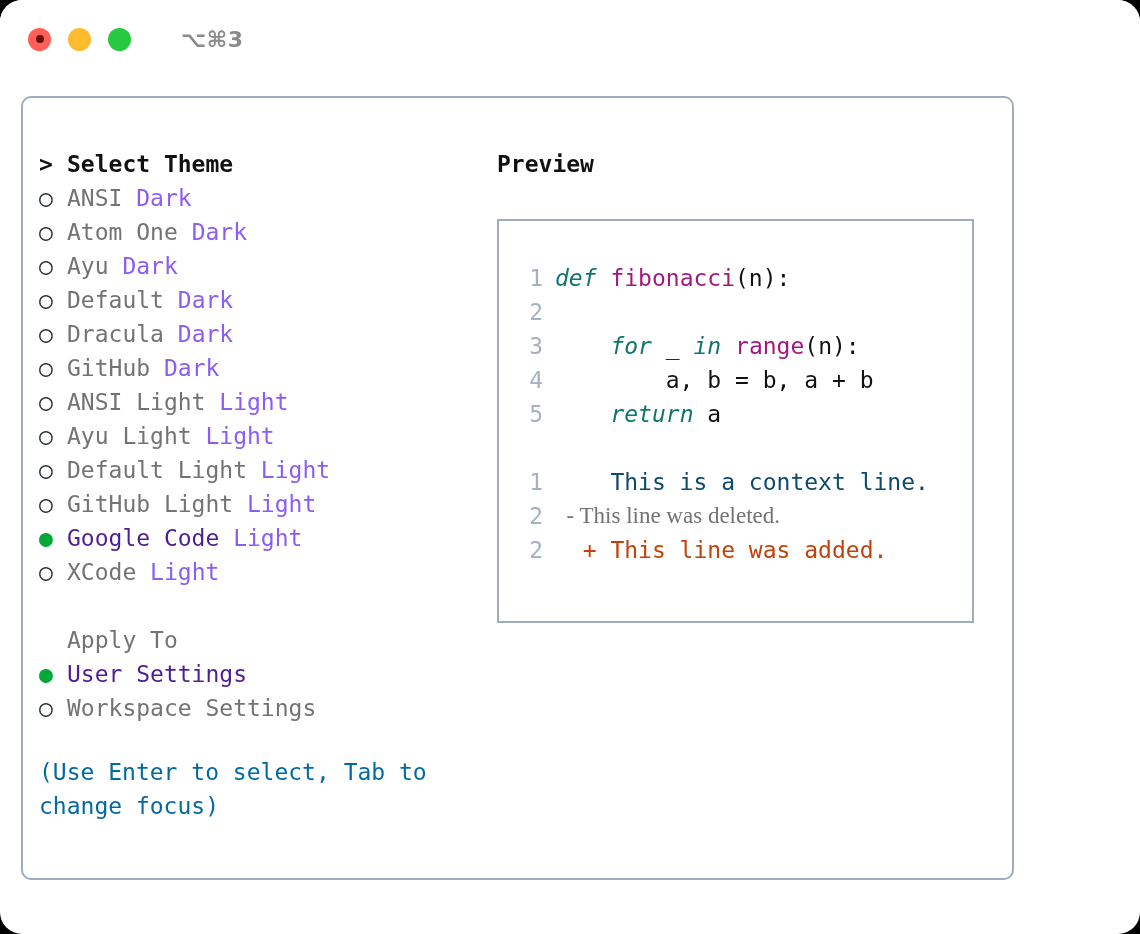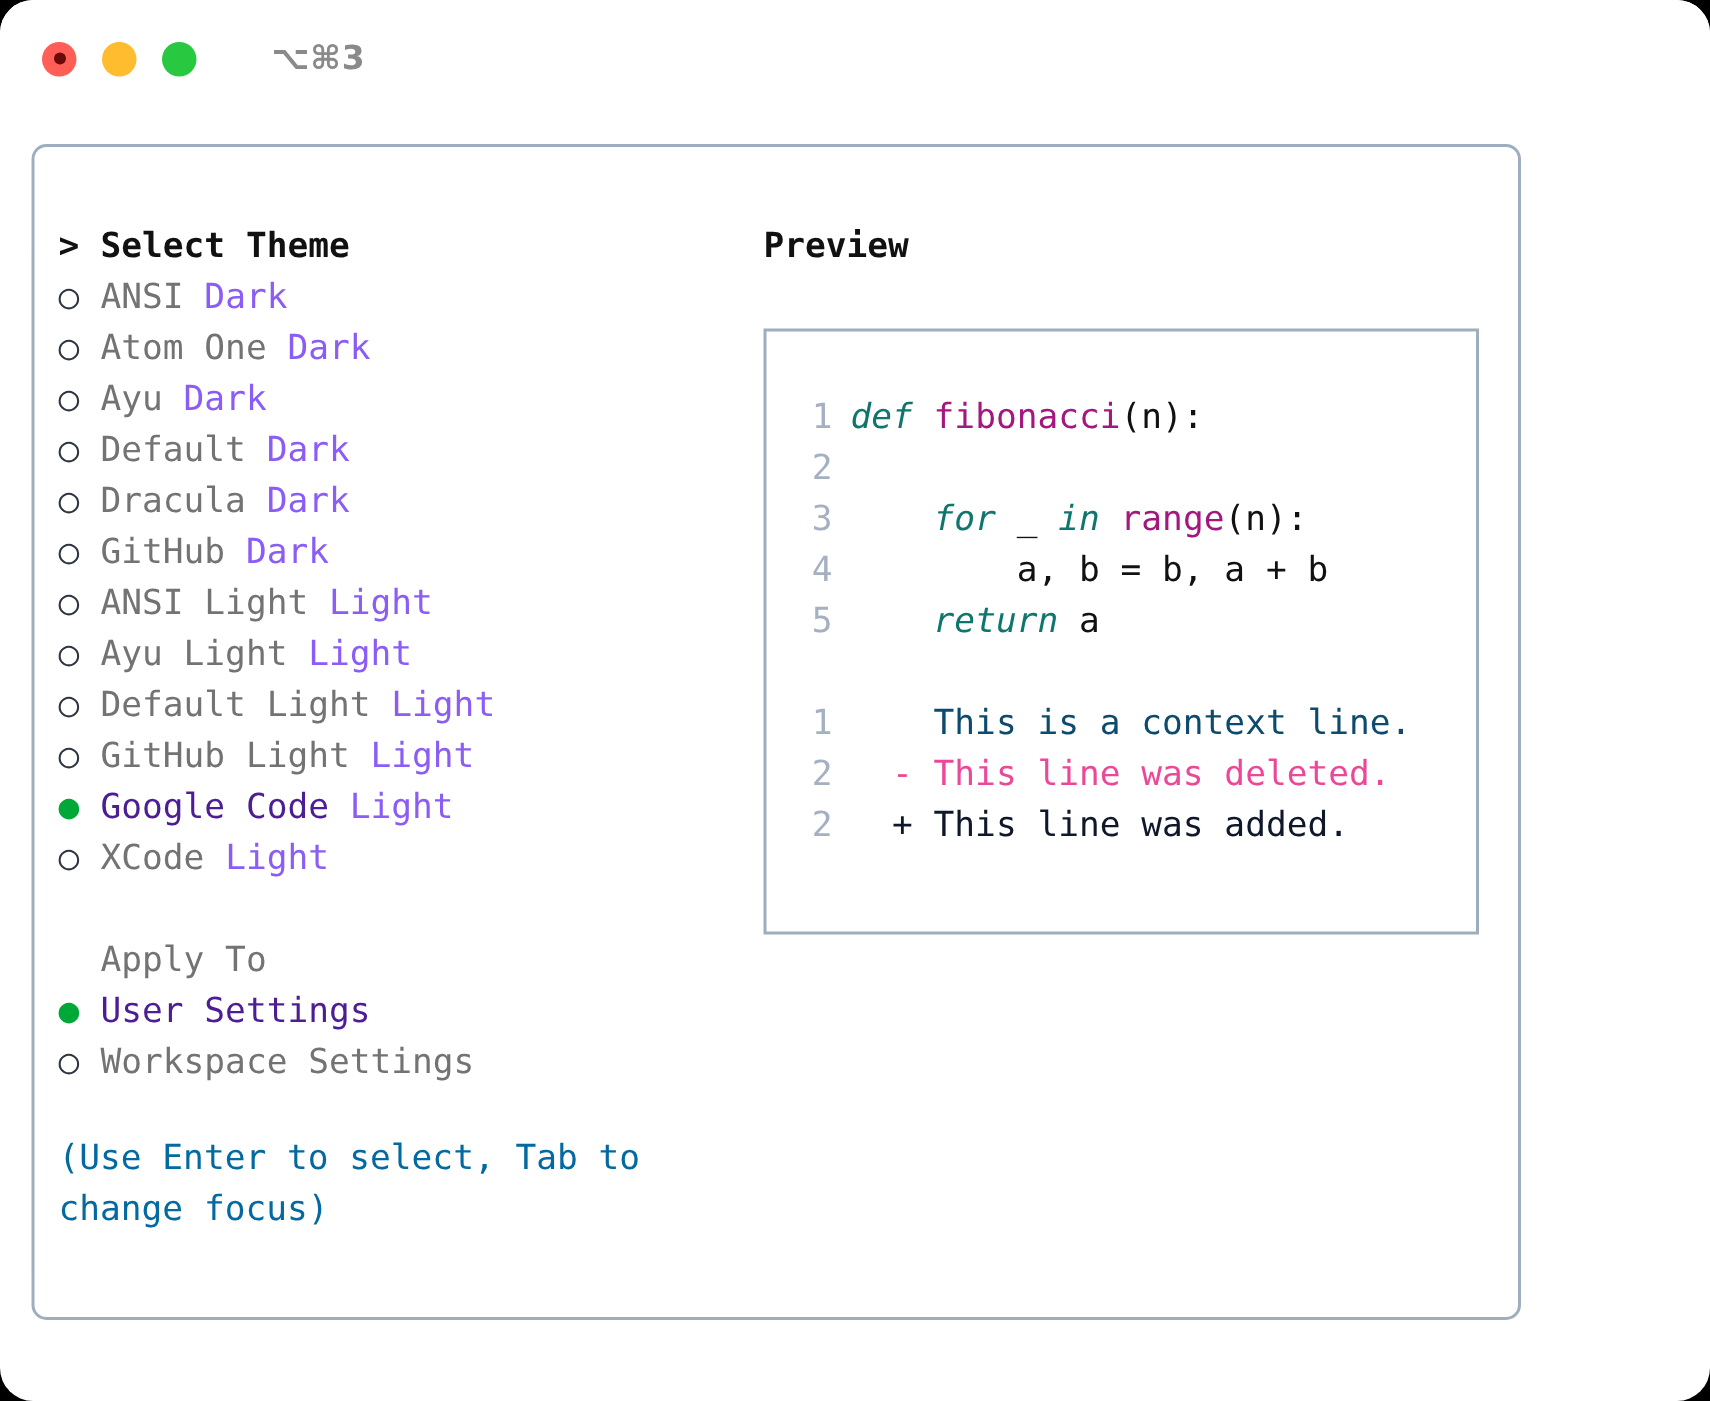--- a/index.html
+++ b/index.html
@@ -110,21 +110,21 @@
     color: #0369a1;
     font-size: 23px;
     line-height: 34px;
     width: 400px;
     white-space: pre-wrap;
   }
 
   
   #right-col {
     position: absolute;
-    left: 486px; top: 49px;
+    left: 474px; top: 49px;
     width: 500px;
   }
   #preview-title {
     font-size: 23px;
     font-weight: bold;
     color: #111111;
     line-height: 34px;
   }
   #preview-box {
     margin-top: 38px;
@@ -148,22 +148,22 @@
     margin-right: 12px;
   }
   .code-gap { height: 34px; }
 
   .tok-kw   { color: #0f766e; font-style: italic; }
   .tok-fn   { color: #A3177E; }
   .tok-num  { color: #0C7A7E; }
   .tok-plain{ color: #111111; }
 
   .diff-ctx { color: #0c4a6e; }
-  .diff-del { color: #ec4899; }
-  .diff-add { color: #0f172a; }
+  .diff-del { color: #737373; font-family: Liberation Serif, serif; }
+  .diff-add { color: #c2410c; }
 </style>
 </head>
 <body>
 
 <div id="window">
 
   <div id="titlebar">
     <div class="dots">
       <div class="dot dot-close">
         <div class="rec-inner"></div>

